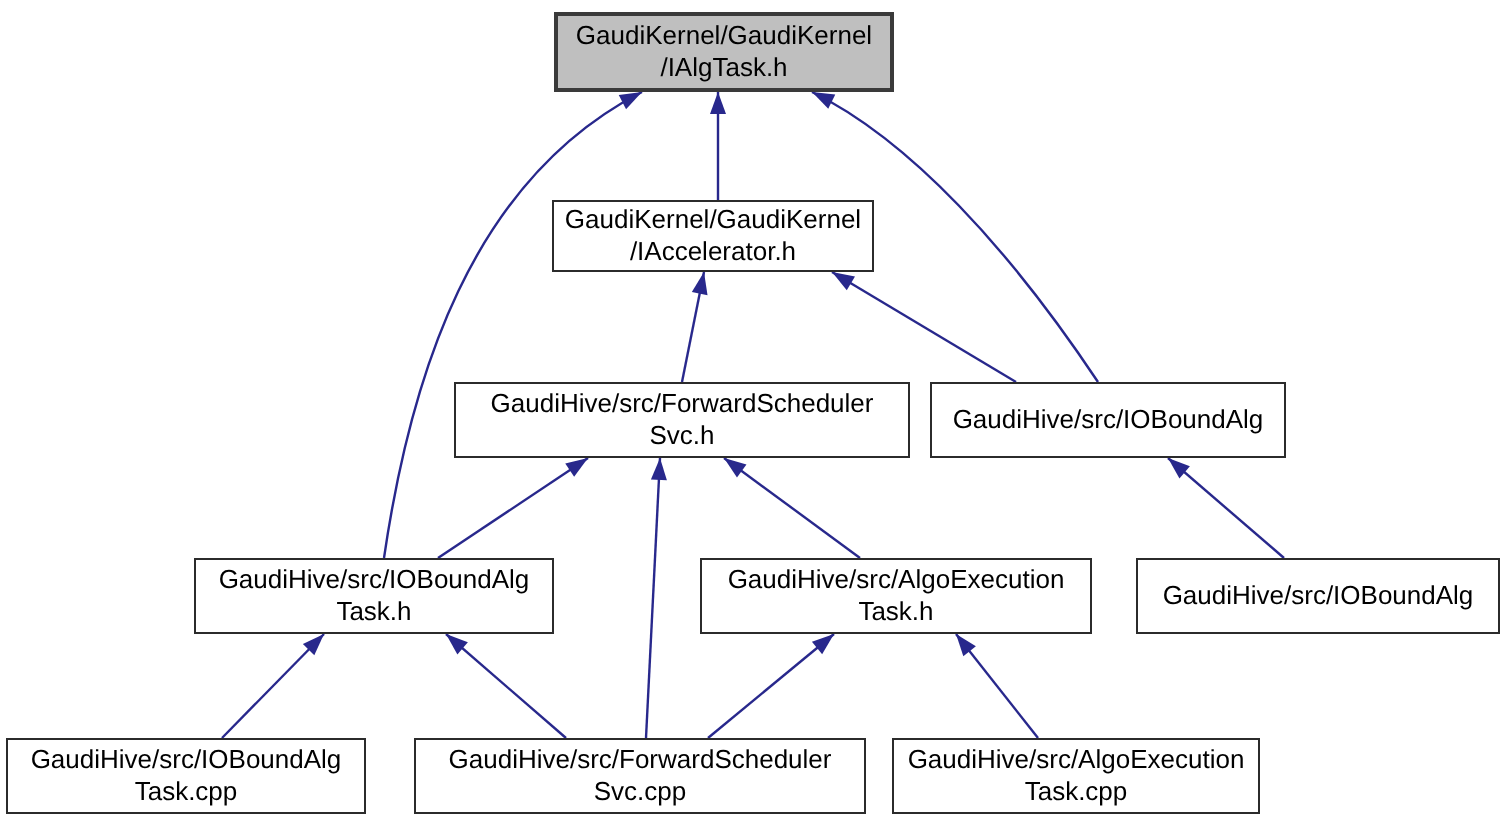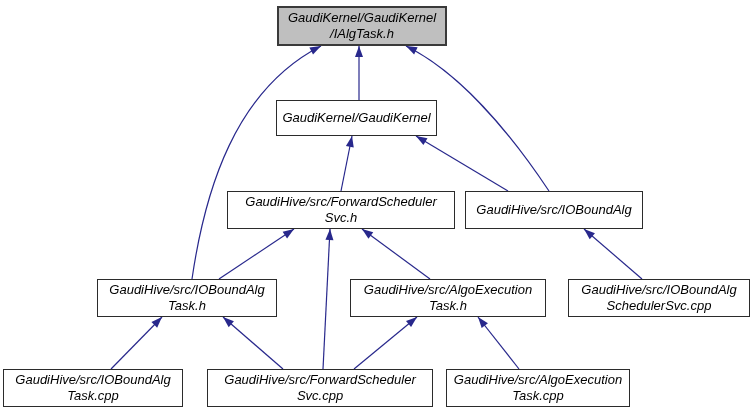--- a/index.html
+++ b/index.html
@@ -30,21 +30,20 @@
     display: flex;
     flex-direction: column;
     align-items: center;
     justify-content: center;
     text-align: center;
     font-size: 13px;
     line-height: 16px;
     color: #000000;
     cursor: pointer;
     white-space: nowrap;
-    font-style: italic;
   }
   .node.highlighted {
     background: #bfbfbf;
     border: 2px solid #3a3a3a;
   }
   .node .lbl {
     display: block;
   }
 </style>
 </head>
@@ -79,39 +78,39 @@
       <path d="M 519 369 L 478 317" fill="none" stroke="#28288c" stroke-width="1.2"></path>
       <polygon points="478,317 487.9517765413213,323.1613426841564 481.66962321629904,328.1145789596547" fill="#28288c" stroke="none"></polygon>
     </svg>
 
 <div class="node highlighted" style="left: 277px; top: 6px; width: 170px; height: 40px;">
       <span class="lbl">GaudiKernel/GaudiKernel</span>
       <span class="lbl">/IAlgTask.h</span>
     </div>
     <div class="node" style="left: 276px; top: 100px; width: 161px; height: 36px;">
       <span class="lbl">GaudiKernel/GaudiKernel</span>
+      <span class="lbl">/IAccelerator.h</span>
     </div>
     <div class="node" style="left: 227px; top: 191px; width: 228px; height: 38px;">
       <span class="lbl">GaudiHive/src/ForwardScheduler</span>
       <span class="lbl">Svc.h</span>
     </div>
     <div class="node" style="left: 465px; top: 191px; width: 178px; height: 38px;">
       <span class="lbl">GaudiHive/src/IOBoundAlg</span>
     </div>
     <div class="node" style="left: 97px; top: 279px; width: 180px; height: 38px;">
       <span class="lbl">GaudiHive/src/IOBoundAlg</span>
       <span class="lbl">Task.h</span>
     </div>
     <div class="node" style="left: 350px; top: 279px; width: 196px; height: 38px;">
       <span class="lbl">GaudiHive/src/AlgoExecution</span>
       <span class="lbl">Task.h</span>
     </div>
     <div class="node" style="left: 568px; top: 279px; width: 182px; height: 38px;">
       <span class="lbl">GaudiHive/src/IOBoundAlg</span>
-      <span class="lbl">SchedulerSvc.cpp</span>
     </div>
     <div class="node" style="left: 3px; top: 369px; width: 180px; height: 38px;">
       <span class="lbl">GaudiHive/src/IOBoundAlg</span>
       <span class="lbl">Task.cpp</span>
     </div>
     <div class="node" style="left: 207px; top: 369px; width: 226px; height: 38px;">
       <span class="lbl">GaudiHive/src/ForwardScheduler</span>
       <span class="lbl">Svc.cpp</span>
     </div>
     <div class="node" style="left: 446px; top: 369px; width: 184px; height: 38px;">

